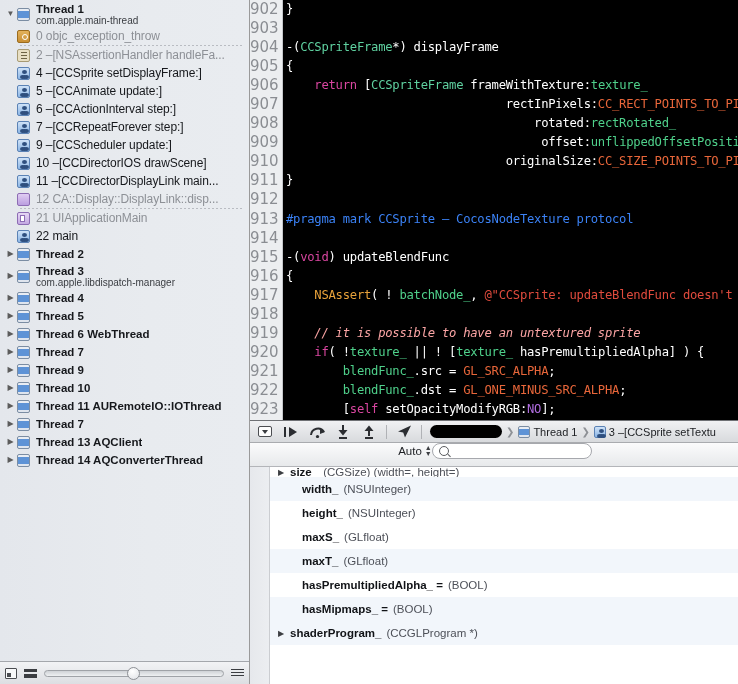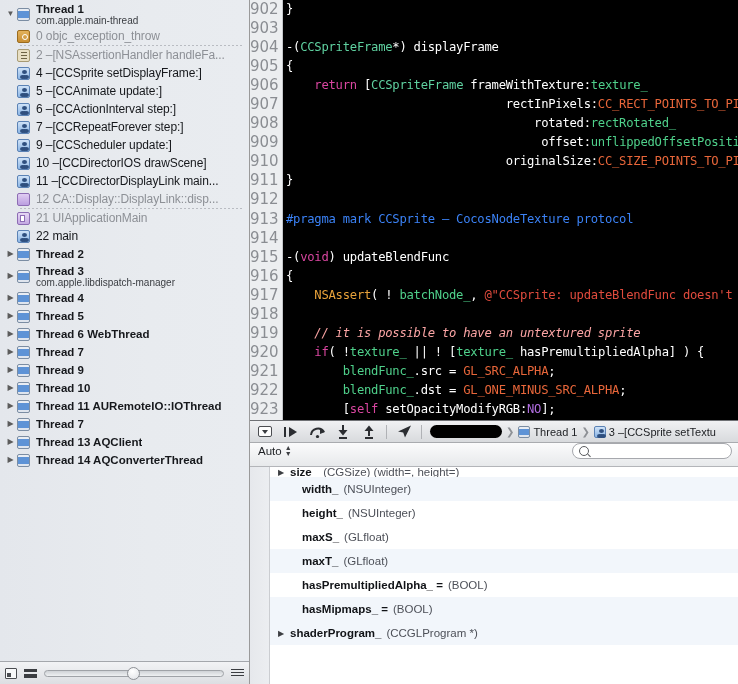--- a/index.html
+++ b/index.html
@@ -299,21 +299,21 @@
   .crumb-text { font-size: 11px; }
 
   
   .varheader {
     flex: 0 0 24px;
     height: 24px;
     background: linear-gradient(to bottom,#fbfbfc,#e7e9eb);
     border-bottom: 1px solid #b3b5b9;
     display: flex;
     align-items: center;
-    justify-content: space-between;
+    justify-content: center;
     padding: 0 6px 8px 8px;
     box-sizing: border-box;
   }
   .auto-pop {
     display: flex; align-items: center; gap: 3px;
     font-size: 11.5px; color: #1c1e22;
   }
   .stepper {
     display: inline-block;
     font-size: 7px; line-height: 6px; color: #3c3e42;

